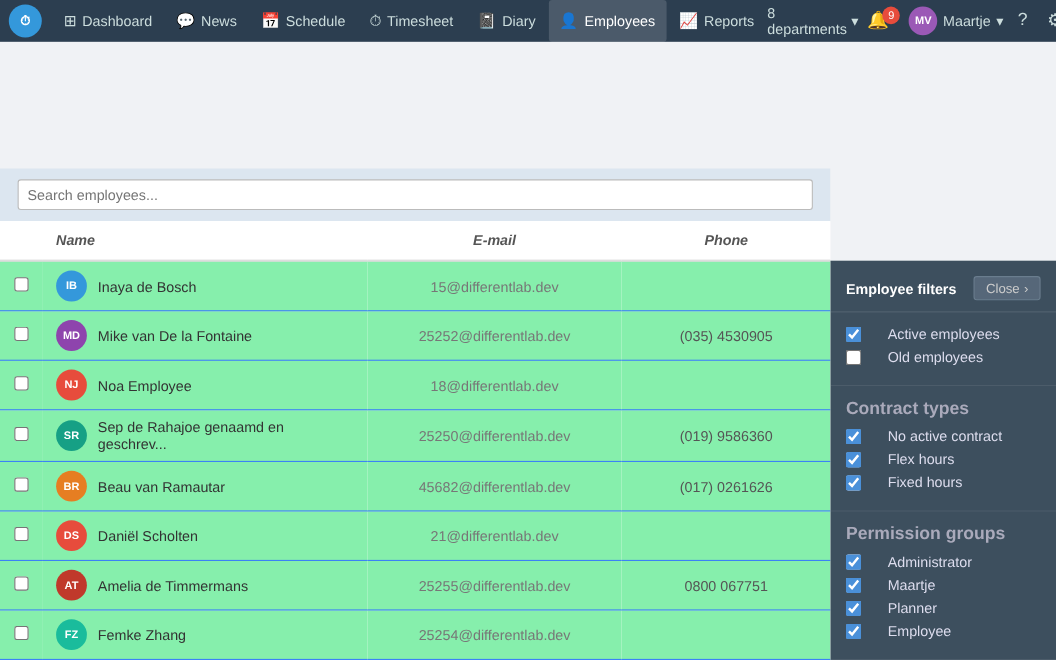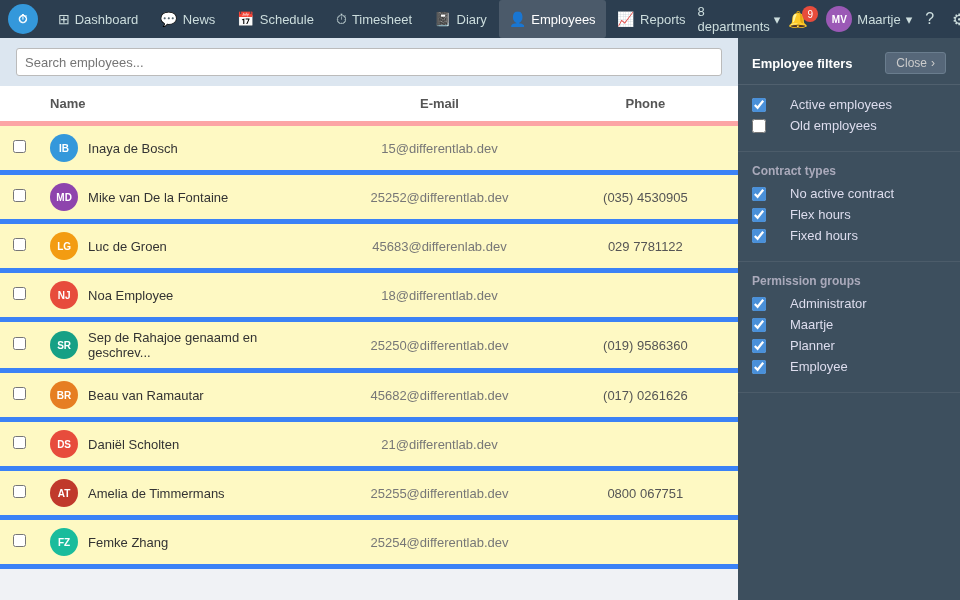--- a/index.html
+++ b/index.html
@@ -58,20 +58,21 @@
       color: #cdd; cursor: pointer;
     }
     .topnav-help, .topnav-settings {
       color: #cdd; font-size: 16px; cursor: pointer; padding: 0 5px;
     }
 
     
     .main-wrapper {
       display: flex;
       height: calc(100vh - 38px);
+      align-items: flex-end;
     }
 
     
     .content {
       flex: 1;
       overflow-y: auto;
       background: #f0f2f5;
     }
 
     
@@ -102,30 +103,31 @@
     thead tr {
       background: white;
       border-bottom: 2px solid #ddd;
     }
     th {
       padding: 10px 12px;
       text-align: center;
       font-weight: bold;
       font-size: 13px;
       color: #555;
-      border-bottom: 5px solid #fca5a5;
+      border-bottom: 1px solid #fca5a5;
+      font-style: italic;
     }
     th:first-child { width: 36px; }
     th:nth-child(2) { text-align: left; width: 280px; }
     th:nth-child(3) { width: 220px; }
     th:nth-child(4) { width: 180px; }
 
     tbody tr {
-      border-bottom: 5px solid #3b82f6;
-      background: #fef9c3;
+      border-bottom: 1px solid #3b82f6;
+      background: #86efac;
     }
     td {
       padding: 8px 12px;
       text-align: center;
       font-size: 13px;
       color: #444;
     }
     td:first-child { width: 36px; }
     td:nth-child(2) { text-align: left; }
     td:nth-child(3) { color: #777; }
@@ -140,21 +142,21 @@
     .emp-avatar {
       width: 28px; height: 28px; border-radius: 50%;
       display: flex; align-items: center; justify-content: center;
       font-size: 10px; font-weight: bold; color: white;
       flex-shrink: 0;
     }
     .emp-name { font-weight: 500; color: #333; }
 
     
     .sidebar-panel {
-      width: 222px;
+      width: 205px;
       background: #3d4f5e;
       color: white;
       flex-shrink: 0;
       overflow-y: auto;
     }
     .panel-header {
       display: flex; align-items: center; justify-content: space-between;
       padding: 14px 14px 10px;
       border-bottom: 1px solid rgba(255,255,255,0.1);
     }
@@ -169,21 +171,21 @@
       padding: 3px 10px;
       border-radius: 3px;
       cursor: pointer;
       display: flex; align-items: center; gap: 4px;
     }
     .panel-section {
       padding: 12px 14px;
       border-bottom: 1px solid rgba(255,255,255,0.08);
     }
     .section-title {
-      font-weight: bold; font-size: 12px; color: #aab; margin-bottom: 8px;
+      font-weight: bold; font-size: 16px; color: #aab; margin-bottom: 8px;
       text-transform: none;
     }
     .filter-item {
       display: flex; align-items: center; gap: 24px;
       margin-bottom: 6px; font-size: 13px; color: #dde; cursor: pointer;
     }
     .filter-item input[type="checkbox"] {
       accent-color: #4a90d9;
       width: 14px; height: 14px;
       cursor: pointer;
@@ -294,37 +296,20 @@
       <td>
         <span>(035) 4530905</span>
       </td>
     </tr>
             <tr>
       <td class="checkbox-cell">
         <input type="checkbox" class="row-checkbox" style="">
       </td>
       <td>
         <div class="employee-name-cell">
-          <div class="emp-avatar" style="background:#f39c12">LG</div>
-          <span class="emp-name">Luc de Groen</span>
-        </div>
-      </td>
-      <td>
-        <span>45683@differenlab.dev</span>
-      </td>
-      <td>
-        <span>029 7781122</span>
-      </td>
-    </tr>
-            <tr>
-      <td class="checkbox-cell">
-        <input type="checkbox" class="row-checkbox" style="">
-      </td>
-      <td>
-        <div class="employee-name-cell">
           <div class="emp-avatar" style="background:#e74c3c">NJ</div>
           <span class="emp-name">Noa Employee</span>
         </div>
       </td>
       <td>
         <span>18@differentlab.dev</span>
       </td>
       <td>
         <span></span>
       </td>

